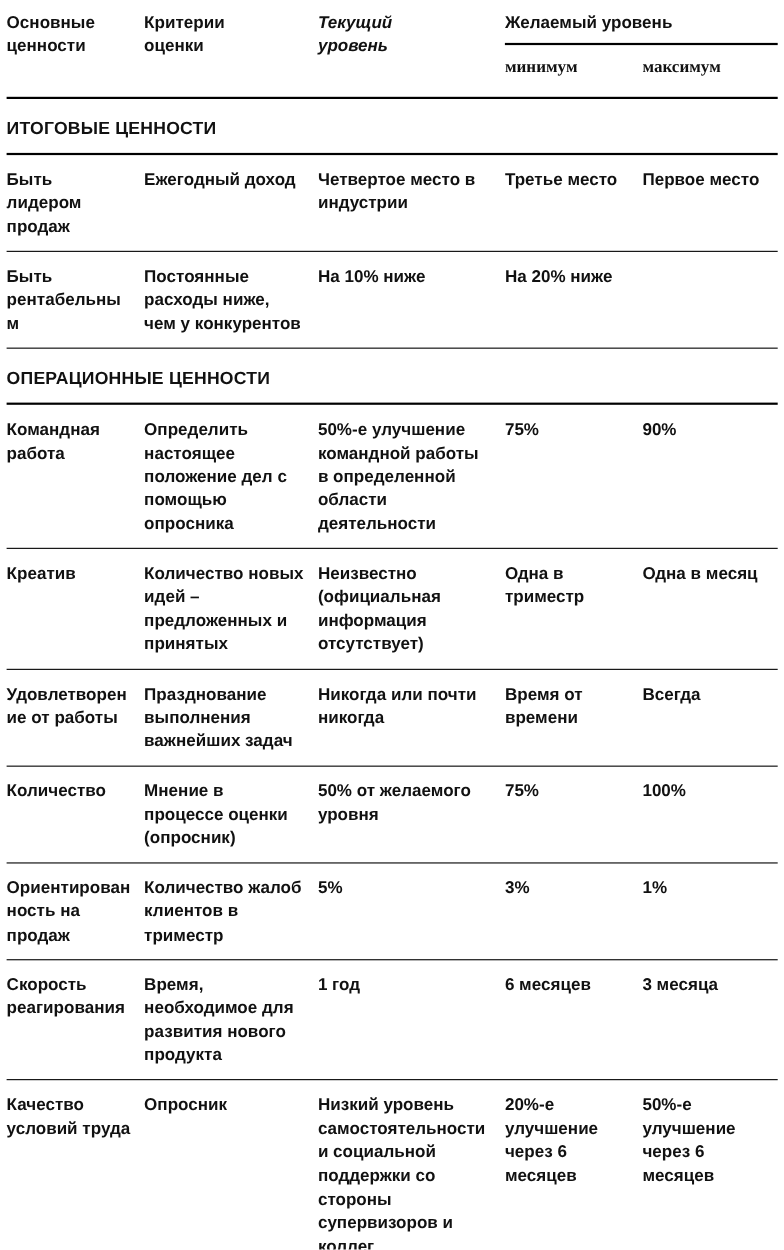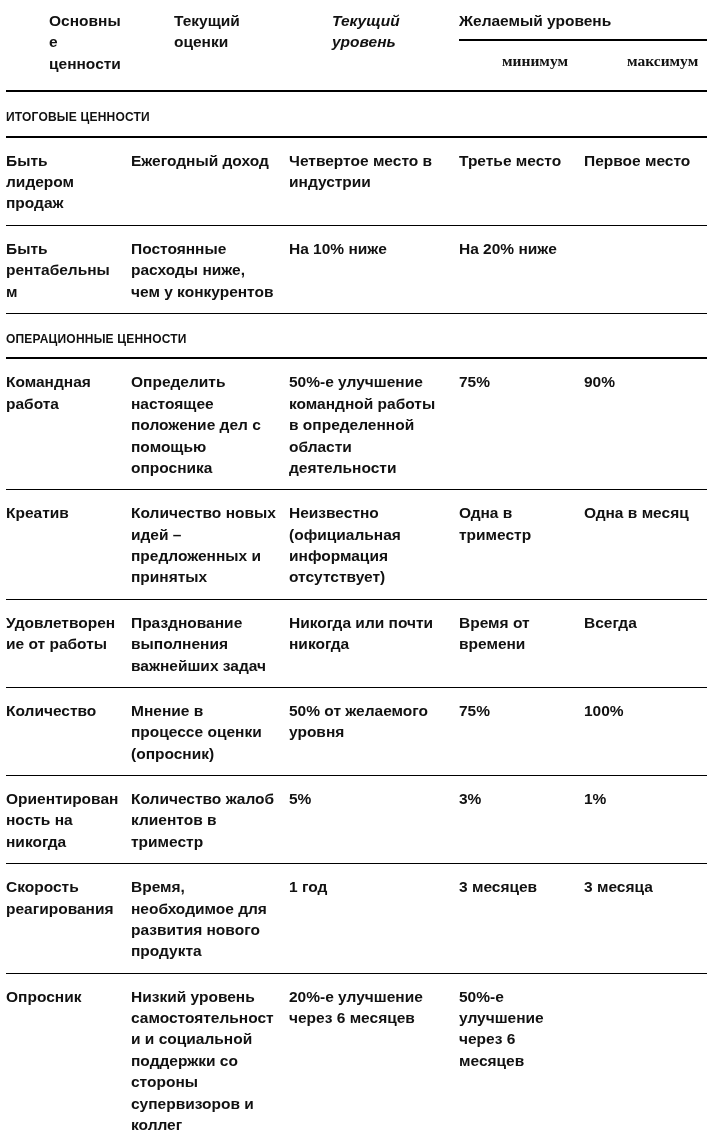--- a/index.html
+++ b/index.html
@@ -35,21 +35,20 @@
   .header-grid {
     padding-top: 10px;
     padding-bottom: 16px;
     border-bottom: 2px solid #000;
     align-items: start;
   }
 
   .hcell {
     padding-right: 10px;
     overflow-wrap: break-word;
-    margin-left: 43px;
   }
 
   .h1 { max-width: 96px; }
   .h2 { max-width: 92px; }
   .h3 { max-width: 104px; font-style: italic; }
 
   .desired {
     grid-column: 4 / 6;
   }
 
@@ -62,21 +61,21 @@
     display: grid;
     grid-template-columns: 125px 1fr;
     padding-top: 9px;
     font-family: Liberation Serif, serif;
   }
 
   
   .section-row {
     padding: 17px 0 10px;
     border-bottom: 2px solid #000;
-    font-size: 12px;
+    font-size: 16px;
     letter-spacing: 0.2px;
   }
 
   .data-row {
     padding: 12px 0 11px;
     border-bottom: 1.5px solid #000;
     align-items: start;
   }
 
   .cell {
@@ -84,21 +83,21 @@
     overflow-wrap: break-word;
   }
 </style>
 </head>
 <body>
 
 <div class="page">
 
   <div class="grid header-grid">
     <div class="hcell h1">Основные ценности</div>
-    <div class="hcell h2">Текущий оценки</div>
+    <div class="hcell h2">Критерии оценки</div>
     <div class="hcell h3">Текущий уровень</div>
     <div class="desired">
       <div class="desired-label">Желаемый уровень</div>
       <div class="sub">
         <div class="hcell">минимум</div>
         <div class="hcell">максимум</div>
       </div>
     </div>
   </div>
 
@@ -140,34 +139,35 @@
         <div class="cell">Всегда</div>
       </div>
       <div class="grid data-row">
         <div class="cell">Количество</div>
         <div class="cell">Мнение в процессе оценки (опросник)</div>
         <div class="cell">50% от желаемого уровня</div>
         <div class="cell">75%</div>
         <div class="cell">100%</div>
       </div>
       <div class="grid data-row">
-        <div class="cell">Ориентированность на никогда</div>
+        <div class="cell">Ориентированность на продаж</div>
         <div class="cell">Количество жалоб клиентов в триместр</div>
         <div class="cell">5%</div>
         <div class="cell">3%</div>
         <div class="cell">1%</div>
       </div>
       <div class="grid data-row">
         <div class="cell">Скорость реагирования</div>
         <div class="cell">Время, необходимое для развития нового продукта</div>
         <div class="cell">1 год</div>
-        <div class="cell">3 месяцев</div>
+        <div class="cell">6 месяцев</div>
         <div class="cell">3 месяца</div>
       </div>
       <div class="grid data-row">
+        <div class="cell">Качество условий труда</div>
         <div class="cell">Опросник</div>
         <div class="cell">Низкий уровень самостоятельности и социальной поддержки со стороны супервизоров и коллег</div>
         <div class="cell">20%-е улучшение через 6 месяцев</div>
         <div class="cell">50%-е улучшение через 6 месяцев</div>
       </div>
     </div>
 
 </div>
 
 </body></html>

